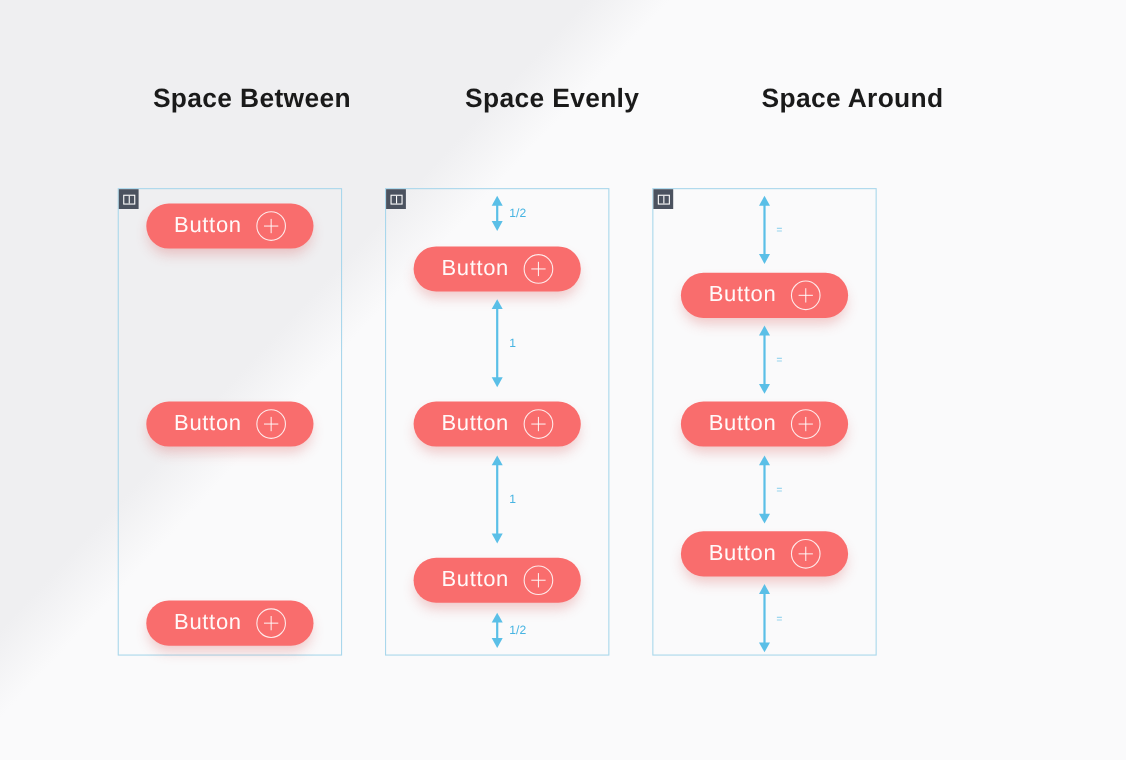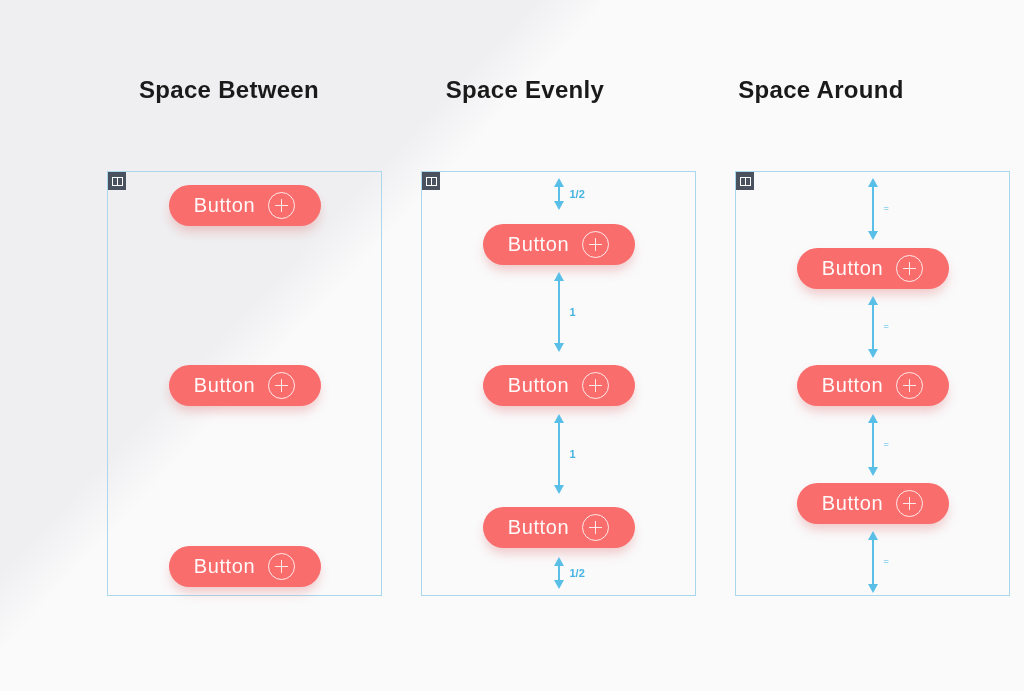--- a/index.html
+++ b/index.html
@@ -4,32 +4,32 @@
 <style>
   html, body { margin: 0; padding: 0; }
   body {
     width: 1024px; height: 691px; overflow: hidden;
     font-family: "Liberation Sans", sans-serif;
     background: linear-gradient(133deg, #efeff1 32%, #fafafb 36.5%);
   }
   .canvas { position: relative; width: 1024px; height: 691px; }
 
   
-  .titles { position: absolute; top: 76px; left: 107px; display: flex; gap: 52px; align-items: center; }
+  .titles { position: absolute; top: 76px; left: 107px; display: flex; gap: 29px; align-items: center; }
   .titles h2 {
     width: 244px; margin: 0; text-align: center;
     font-size: 24px; line-height: 28px; font-weight: 700;
     letter-spacing: 0.3px; color: #1a1a1a;
   }
 
   
   .frames { position: absolute; top: 171px; left: 107px; display: flex; gap: 39px; }
   .frame {
     position: relative; box-sizing: border-box;
-    width: 275px; height: 425px;
+    width: 204px; height: 425px;
     border: 1px solid #a9d7ec;
   }
 
   
   .badge {
     position: absolute; top: 0; left: 0; width: 18px; height: 18px;
     background: #4b525f; display: flex; align-items: center; justify-content: center;
   }
   .badge .cols {
     display: block; width: 9px; height: 7px; position: relative;
@@ -77,21 +77,21 @@
   }
   .arrow::after {
     content: ""; position: absolute; bottom: 0; left: 3px; width: 0; height: 0;
     border-left: 5px solid transparent; border-right: 5px solid transparent;
     border-top: 9px solid #5abfe7;
   }
   .sp-label {
     position: absolute; left: 19px; top: 50%; transform: translateY(-50%);
     white-space: nowrap;
   }
-  .num { font-size: 11px; font-weight: 700; color: #47b4e2; }
+  .num { font-size: 11px; font-weight: 400; color: #47b4e2; }
   .eq  { font-size: 9px;  font-weight: 700; color: #9ed7ef; }
 </style>
 </head>
 <body>
 
 <div class="canvas">
 
   <div class="titles">
     <h2>Space Between</h2>
     <h2>Space Evenly</h2>

